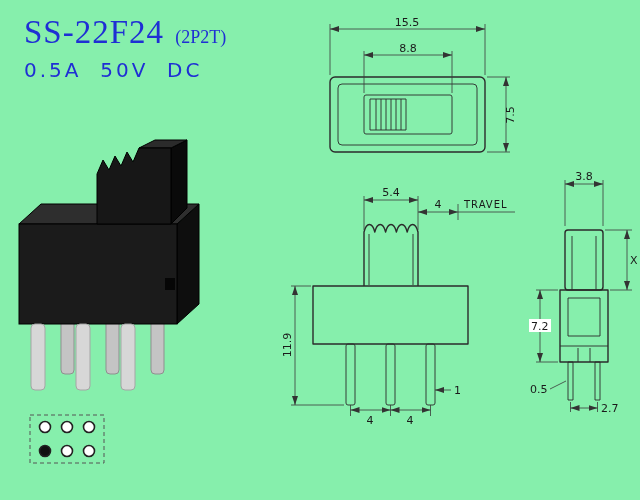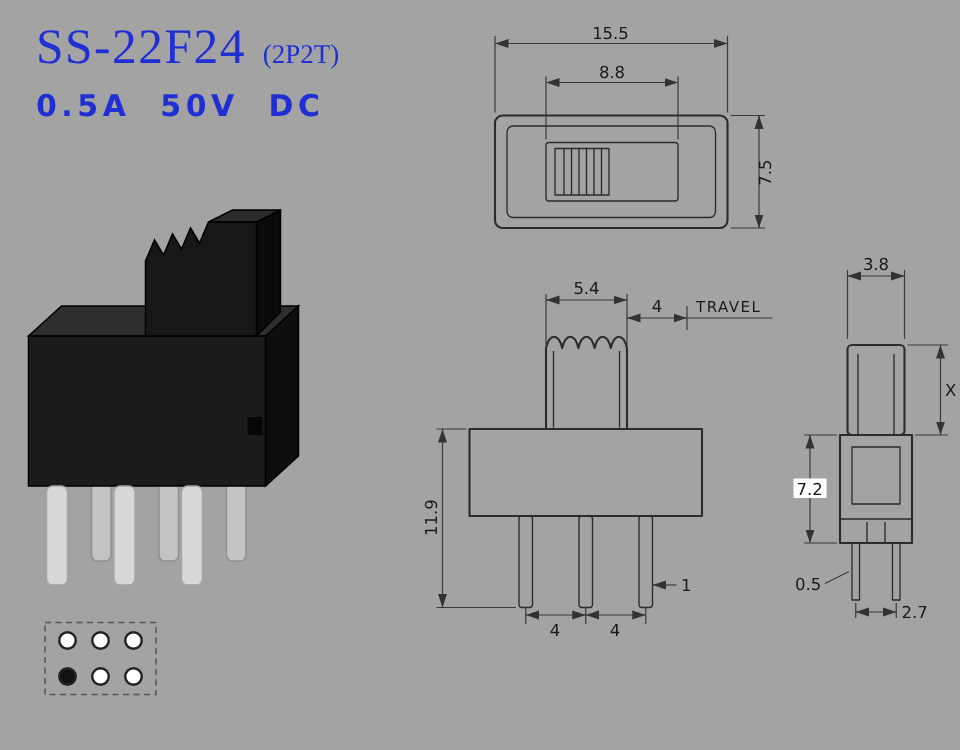--- a/index.html
+++ b/index.html
@@ -1,25 +1,25 @@
 <!DOCTYPE html>
 <html><head>
 <meta charset="utf-8">
 <style>
   html,body{margin:0;padding:0;background:#fff;}
   .sheet{
-    position:relative;width:640px;height:500px;background:#a3a3a3;
+    position:relative;width:640px;height:500px;background:#86efac;
     font-family:"DejaVu Sans",sans-serif;overflow:hidden;
   }
   .title-block{position:absolute;left:24px;top:14px;color:#1f2fd4;}
   .model-line{white-space:nowrap;}
   .model{font-family:"Liberation Serif",serif;font-size:33px;letter-spacing:1px;}
   .variant{font-family:"Liberation Serif",serif;font-size:18px;margin-left:6px;}
   .rating-label{font-size:19px;letter-spacing:5px;margin-top:9px;}
-  .rating-value{font-size:20px;letter-spacing:3px;margin-top:7px;white-space:pre;font-weight:bold;}
+  .rating-value{font-size:20px;letter-spacing:3px;margin-top:7px;white-space:pre;}
   svg.drawing{position:absolute;}
   svg text{font-family:"DejaVu Sans",sans-serif;font-size:11px;fill:#1a1a1a;}
   svg text.small{font-size:10px;}
   .out{fill:none;stroke:#2b2b2b;stroke-width:1.4;stroke-linejoin:round;}
   .thin{fill:none;stroke:#2b2b2b;stroke-width:0.9;stroke-linejoin:round;}
   .dim{fill:none;stroke:#3a3a3a;stroke-width:0.8;}
   .dash{fill:none;stroke:#555;stroke-width:1;stroke-dasharray:4 3;}
 </style>
 </head>
 <body>

